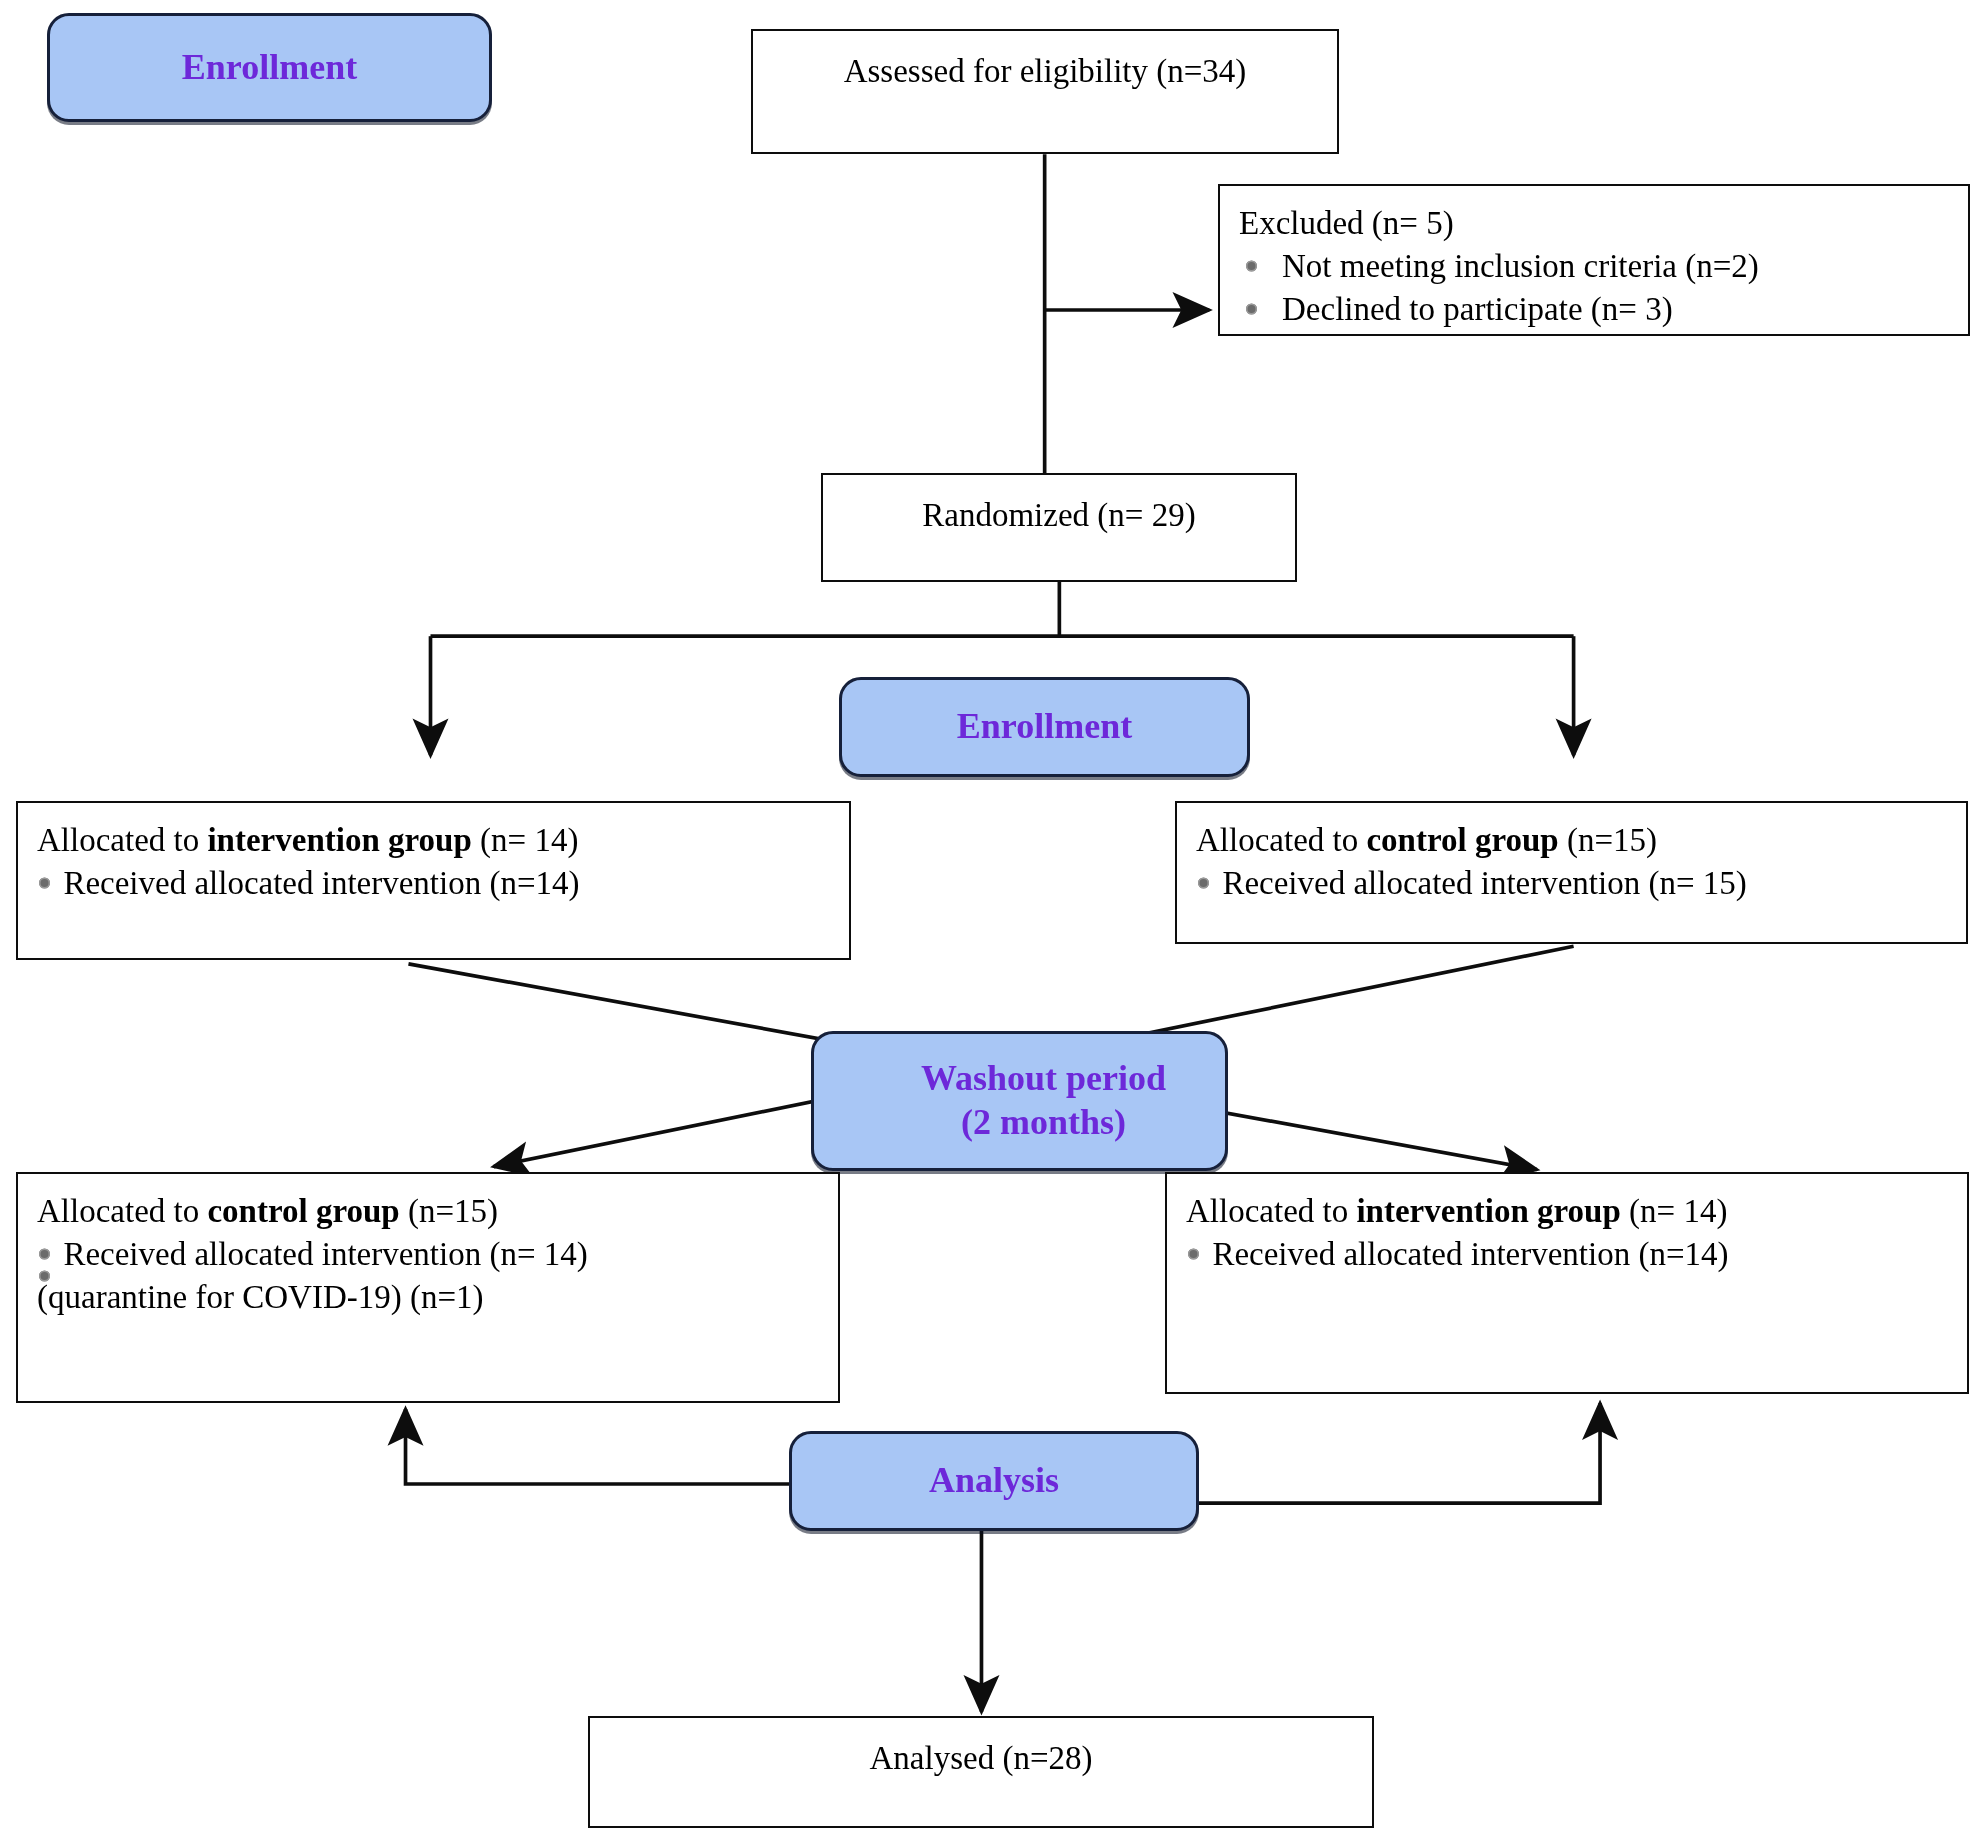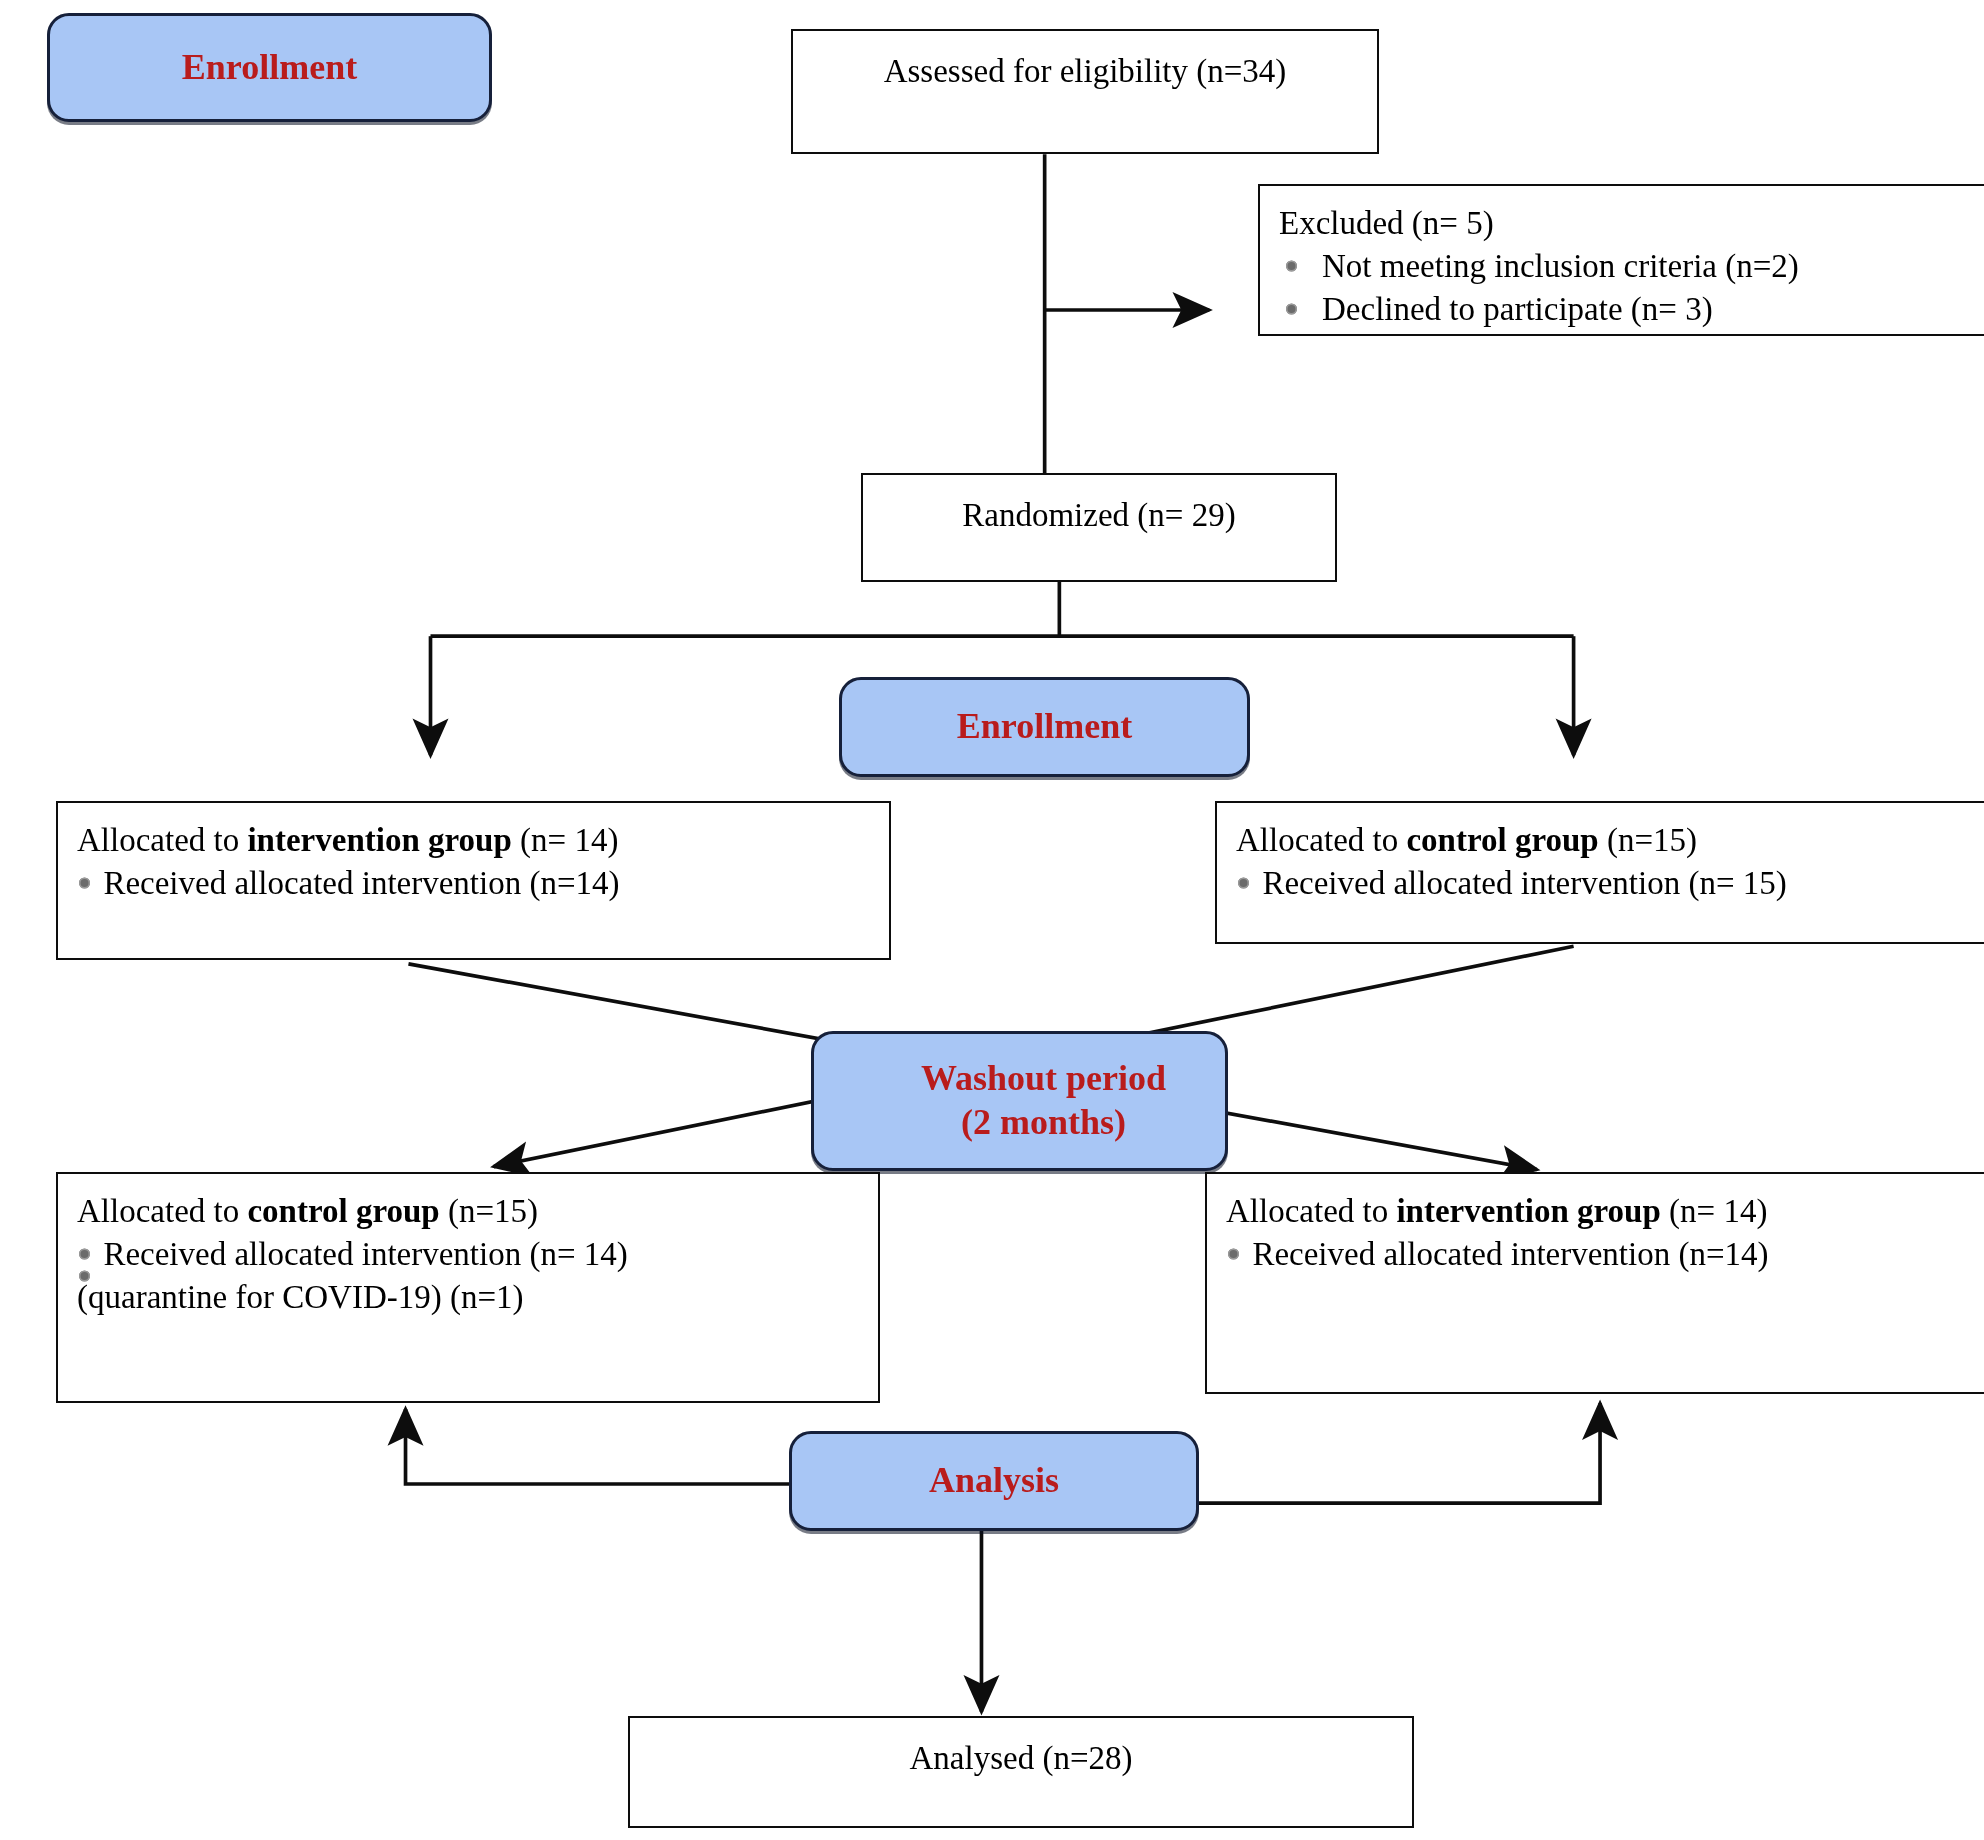--- a/index.html
+++ b/index.html
@@ -27,21 +27,20 @@
   }
   .node {
     position: absolute;
     box-sizing: border-box;
     z-index: 2;
   }
   
   .box {
     background: #ffffff;
     border: 2.9px solid #0d0d0d;
-    margin-left: 40px;
   }
   .box-text {
     font-size: 33px;
     line-height: 1.30;
     color: #000000;
     padding: 16px 19px 0 19px;
   }
   .box-text.center {
     text-align: center;
     padding-top: 19px;
@@ -79,21 +78,21 @@
     white-space: nowrap;
   }
   
   .badge {
     background: #a8c6f5;
     border: 3.7px solid #16203a;
     border-radius: 22px;
     display: flex;
     align-items: center;
     justify-content: center;
-    color: #b91c1c;
+    color: #6d28d9;
     font-weight: bold;
     font-size: 36px;
     line-height: 1.22;
     text-align: center;
     box-shadow: 0 2.9px 0 rgba(10,16,35,0.55);
   }
   .badge span { display: block; }
 
   
   #enrollment-badge { left: 47px;  top: 13.2px;   width: 445px;  height: 109px; }

